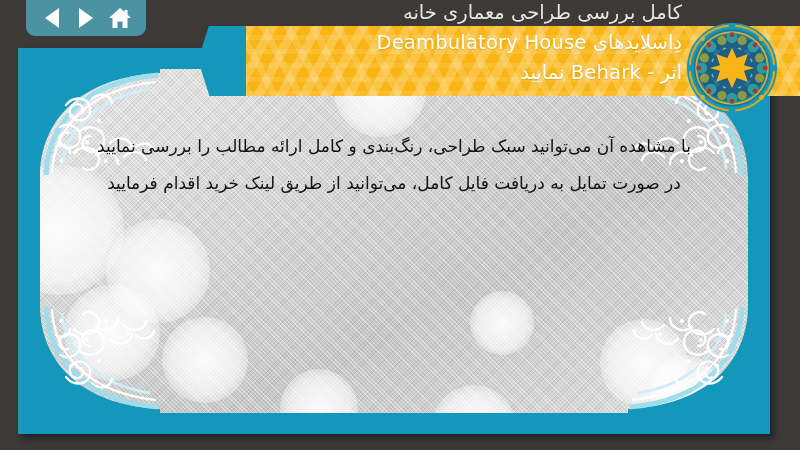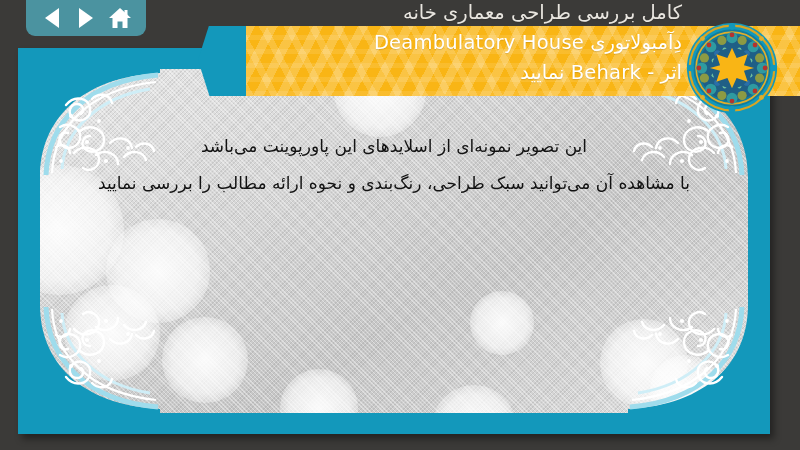--- a/index.html
+++ b/index.html
@@ -305,33 +305,33 @@
         <circle cx="31" cy="47" r="2.1"></circle>
           <circle cx="47" cy="73" r="2.1"></circle>
         <circle cx="66" cy="92" r="2.1"></circle>
           <circle cx="88" cy="79" r="1.9"></circle>
         <circle cx="21" cy="92" r="1.9"></circle>
           <circle cx="59" cy="52" r="1.9"></circle>
       </g>
     </svg>
 
     <div id="bodytext">
-      <div class="bline">این تصویر نمونه‌ای از اسلایدهای این پاورپوینت می‌باشد</div>
-      <div class="bline">با مشاهده آن می‌توانید سبک طراحی، رنگ‌بندی و نحوه ارائه مطالب را بررسی نمایید</div>
+      <div class="bline">با مشاهده آن می‌توانید سبک طراحی، رنگ‌بندی و کامل ارائه مطالب را بررسی نمایید</div>
+      <div class="bline">در صورت تمایل به دریافت فایل کامل، می‌توانید از طریق لینک خرید اقدام فرمایید</div>
     </div>
   </div>
 
   <div id="banner">
     <div class="tip"></div>
     <div class="bar"></div>
   </div>
 
   <div id="titleblock">
     <div class="tline l1">کامل بررسی طراحی معماری خانه</div>
-    <div class="tline">دِآمبولاتوری Deambulatory House</div>
+    <div class="tline">دِاسلایدهای Deambulatory House</div>
     <div class="tline">اثر - Behark نمایید</div>
   </div>
 
   <svg id="medallion" viewBox="0 0 100 100">
     <circle cx="50" cy="50" r="49" fill="#1398bb"></circle>
     <circle cx="50" cy="50" r="46" fill="none" stroke="#d8a523" stroke-width="2.4"></circle>
     <circle cx="50" cy="50" r="42" fill="#127c9c"></circle>
     <circle cx="50" cy="50" r="39" fill="none" stroke="#e0ae2c" stroke-width="1.8"></circle>
     <circle cx="50" cy="50" r="36" fill="#1f5f86"></circle>
     <g>

